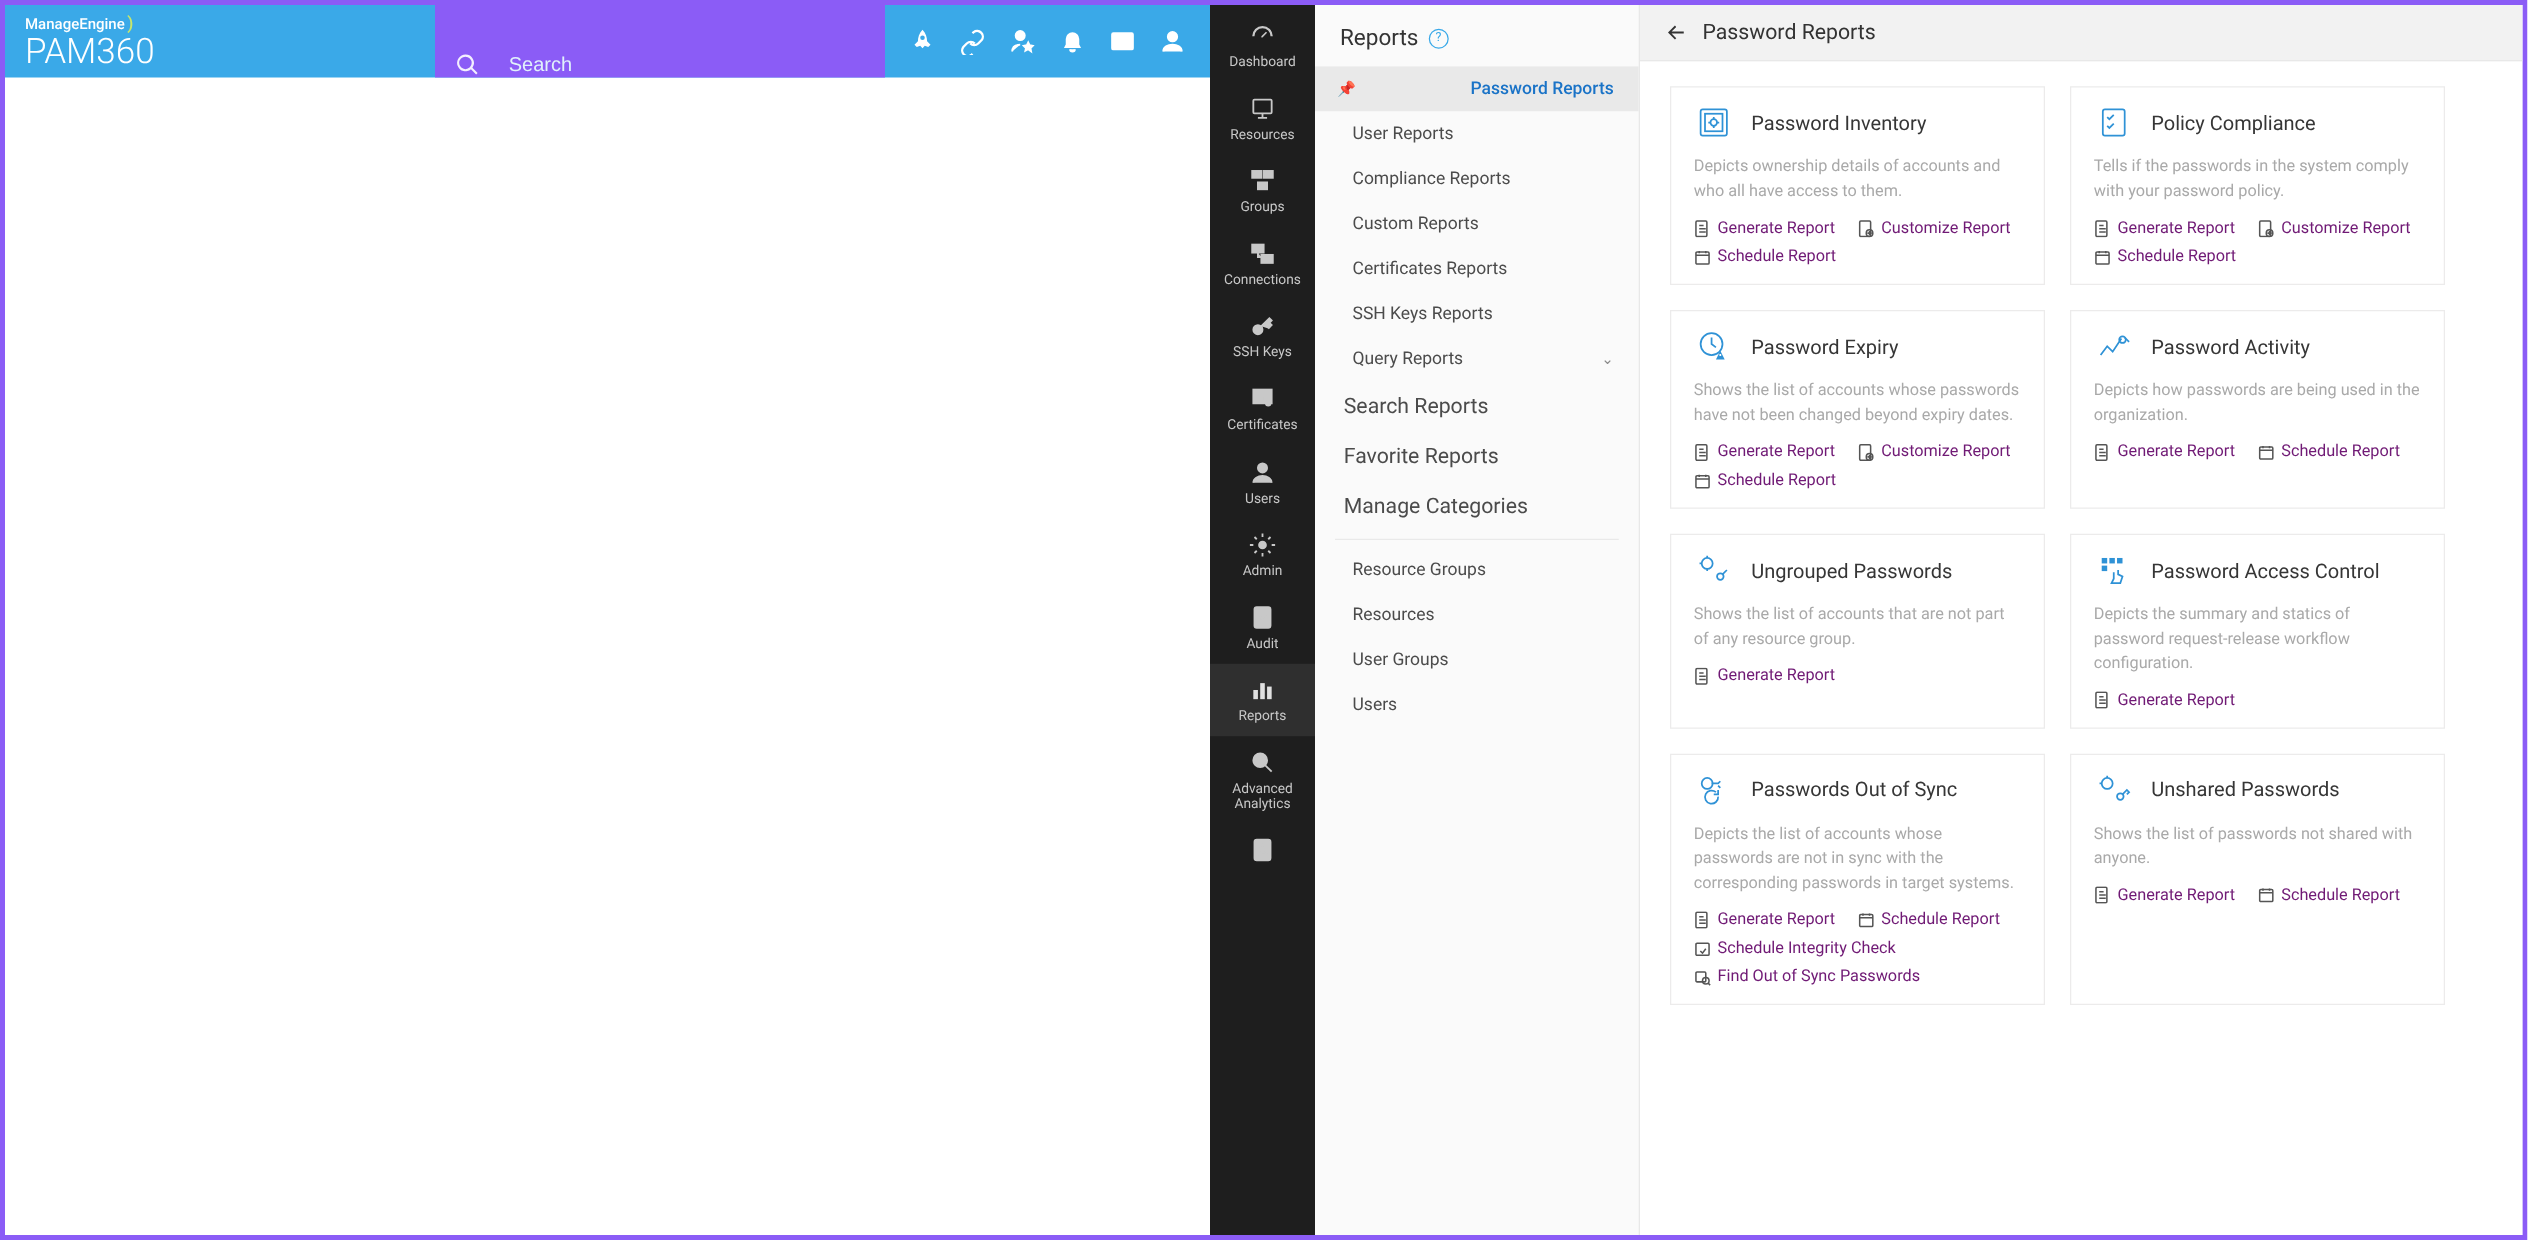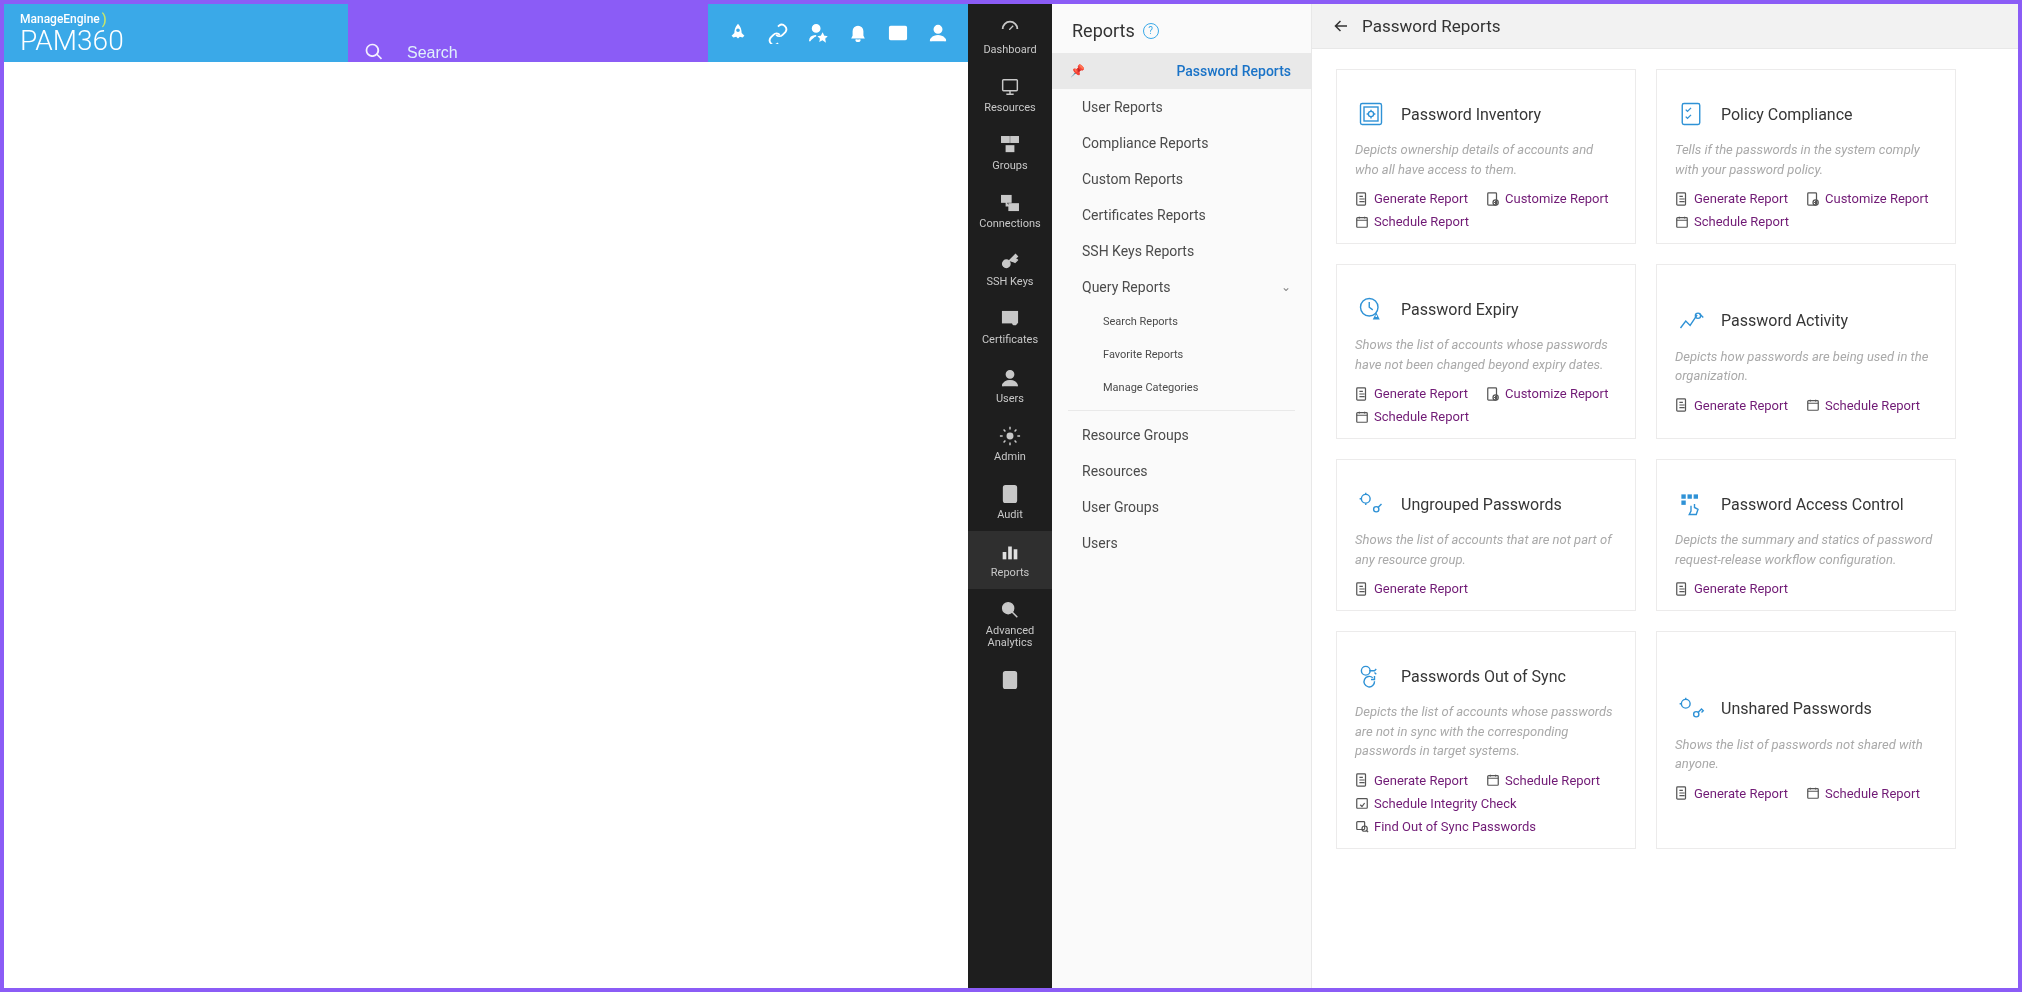--- a/index.html
+++ b/index.html
@@ -34,37 +34,37 @@
 .nav-item.active svg { fill: #e0e0e0; }
 
 
 .reports-sidebar { width: 260px; background: #fafafa; border-right: 1px solid #e8e8e8; display: flex; flex-direction: column; flex-shrink: 0; }
 .reports-header { display: flex; align-items: center; gap: 8px; padding: 16px 20px 12px; font-size: 18px; color: #333; }
 .help-badge { width: 16px; height: 16px; border: 1px solid #3aa9e8; color: #3aa9e8; border-radius: 50%; font-size: 10px; display: inline-flex; align-items: center; justify-content: center; cursor: pointer; }
 .reports-list { flex: 1; overflow-y: auto; }
 .reports-list .item { padding: 10px 20px 10px 30px; font-size: 14px; color: #4b4b4b; cursor: pointer; display: flex; align-items: center; justify-content: space-between; }
 .reports-list .item.pinned { background: #e9e9e9; color: #1a73c7; padding-left: 18px; font-weight: 500; }
 .reports-list .item.pinned .pin { color: #3aa9e8; margin-right: 8px; font-size: 12px; }
-.reports-list .item.sub { padding-left: 51px; font-size: 11px; }
+.reports-list .item.sub { padding-left: 23px; font-size: 17px; }
 .reports-list .divider { height: 1px; background: #e9e9e9; margin: 6px 16px; }
 .reports-list .chevron { font-size: 12px; color: #888; }
 
 
 .main { flex: 1; background: #fff; display: flex; flex-direction: column; overflow: hidden; }
 .main-header { display: flex; align-items: center; gap: 10px; padding: 12px 20px; background: #f2f2f2; border-bottom: 1px solid #e8e8e8; flex-shrink: 0; }
 .main-header .back { cursor: pointer; width: 20px; height: 20px; display: flex; align-items: center; }
 .main-header h1 { font-size: 17px; font-weight: 400; color: #333; }
 .main-content { flex: 1; overflow-y: auto; padding: 20px 24px; }
 .card-grid { display: flex; flex-wrap: wrap; gap: 20px; max-width: 1000px; }
-.card { width: 300px; background: #fff; border: 1px solid #ecebeb; padding: 28px 18px 14px; display: flex; flex-direction: column; justify-content: center; }
+.card { width: 300px; background: #fff; border: 1px solid #ecebeb; padding: 12px 18px 14px; display: flex; flex-direction: column; }
 .card-header { display: flex; align-items: center; gap: 14px; margin-bottom: 10px; }
 .card-header .cicon { width: 32px; height: 32px; display: flex; align-items: center; justify-content: center; flex-shrink: 0; }
 .card-header .cicon svg { width: 28px; height: 28px; fill: none; stroke: #2f92d6; stroke-width: 1.6; }
 .card-title { font-size: 16px; color: #363636; }
-.card-desc { font-size: 13px; color: #a9a9a9; line-height: 1.5; margin-bottom: 12px; min-height: 38px; font-style: italic; }
+.card-desc { font-size: 13px; color: #a9a9a9; line-height: 1.5; margin-bottom: 12px; min-height: 38px; }
 .card-actions { display: flex; flex-wrap: wrap; gap: 8px 18px; }
 .card-action { display: inline-flex; align-items: center; gap: 5px; font-size: 13px; color: #701a75; cursor: pointer; }
 .card-action svg { width: 14px; height: 14px; fill: none; stroke: #555; stroke-width: 1.4; }
 </style>
 </head>
 <body>
 
 <div class="app">
 
   <div class="header">

